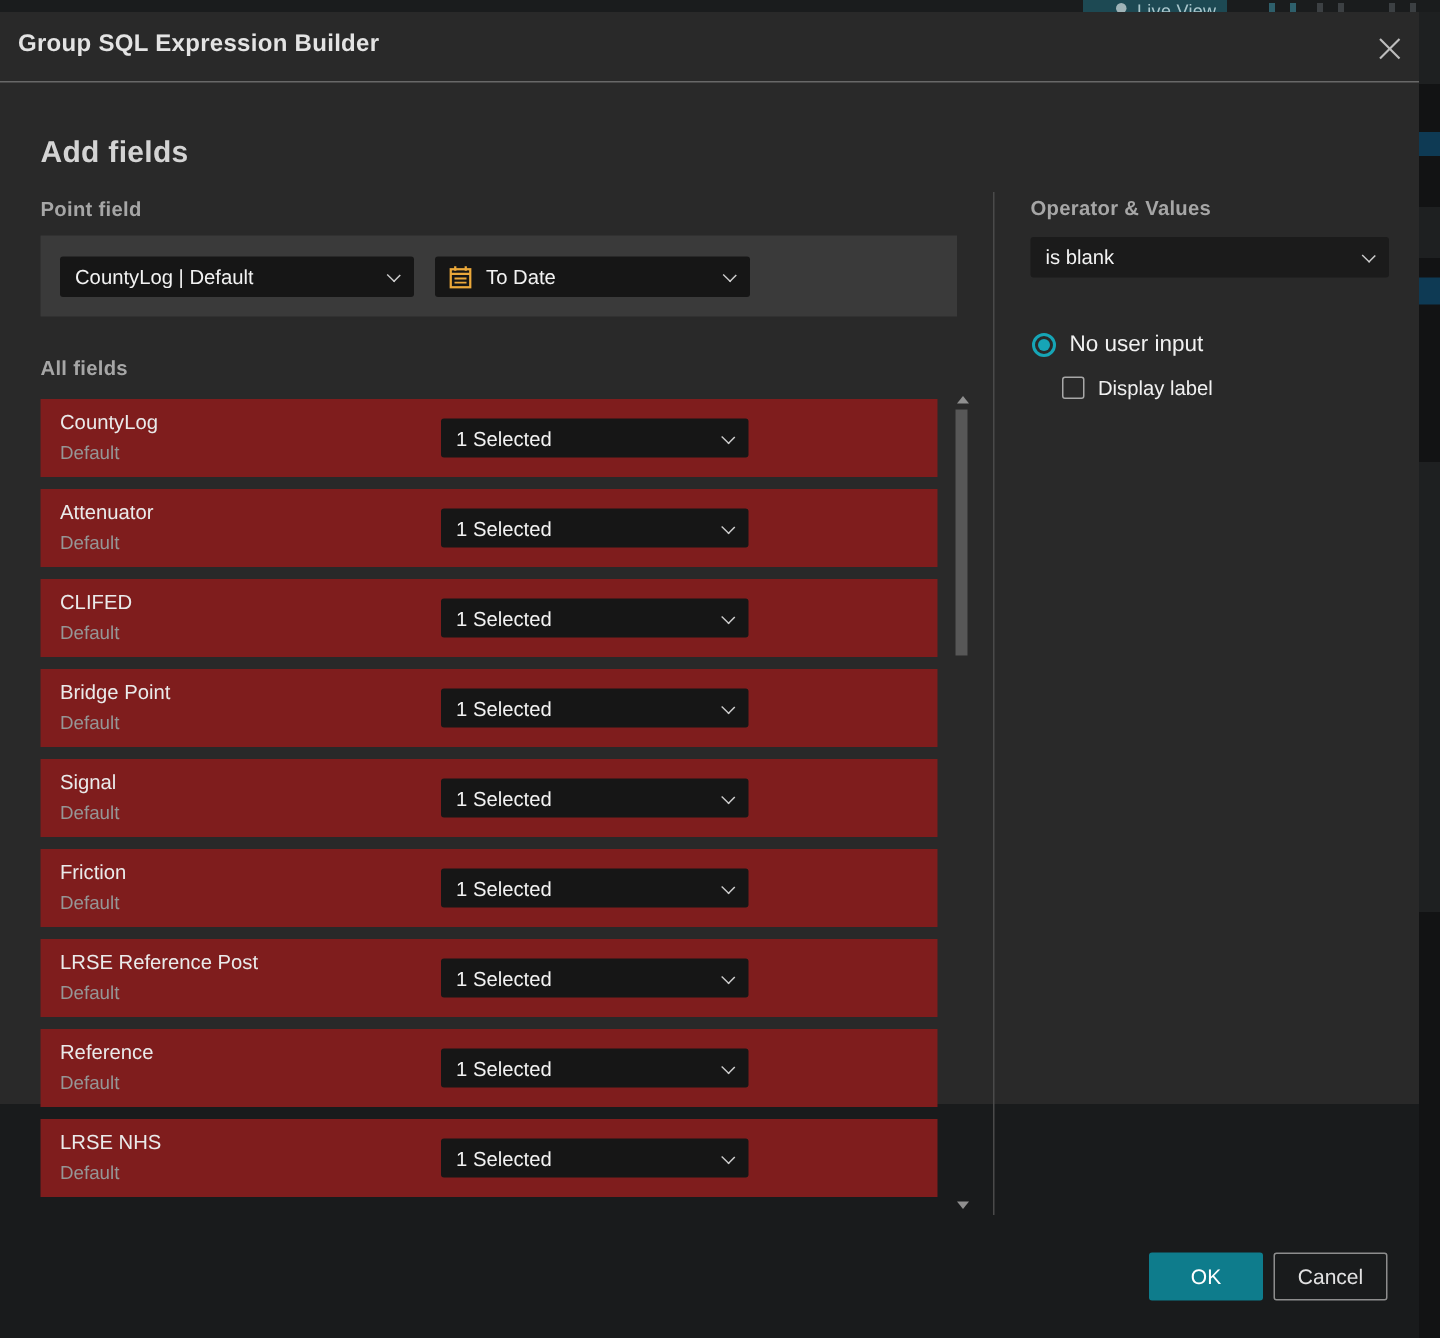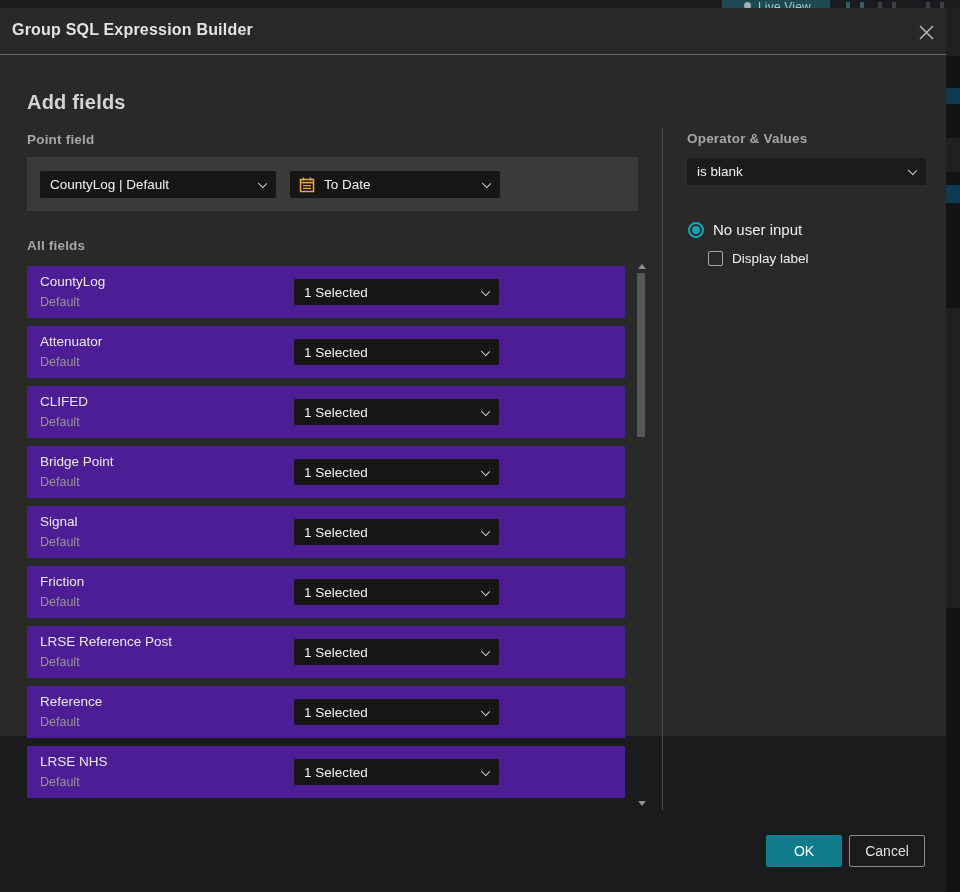--- a/index.html
+++ b/index.html
@@ -7,21 +7,21 @@
   body {
     font-family: "Liberation Sans", sans-serif;
     background: #191b1c;
     position: relative;
     -webkit-font-smoothing: antialiased;
   }
 
   
   .backdrop-top { position: absolute; top: 0; left: 0; width: 960px; height: 8px; background: #1a1c1d; overflow: hidden; }
   .live-view-frag {
-    position: absolute; left: 722px; top: 0; width: 108px; height: 8px;
+    position: absolute; left: 722px; top: 0; width: 96px; height: 8px;
     background: #1d4953; color: #a9c6cc; font-size: 12px; overflow: hidden;
   }
   .live-view-frag .dot {
     position: absolute; left: 22px; top: 2px; width: 7px; height: 7px; border-radius: 50%;
     background: #9fb3b7;
   }
   .live-view-frag .lv-text { position: absolute; left: 36px; top: 0px; letter-spacing: .2px; }
   .top-bar-frag { position: absolute; top: 2px; width: 4px; height: 6px; }
   .teal-bar { background: #2e5f6b; }
   .gray-bar { background: #3c4043; }
@@ -74,21 +74,21 @@
     transform: rotate(45deg) scale(1,0.9); transform-origin: center;
   }
   .dd-main-field { left: 13px; top: 14px; width: 236px; }
   .dd-date { left: 263px; top: 14px; width: 210px; }
   .dd-date .cal { margin: 0 0 0 9px; flex: 0 0 auto; }
   .dd-date .dd-label { padding-left: 9px; }
 
   
   .fields-list { position: absolute; left: 27px; top: 258px; width: 598px; }
   .field-row {
-    position: relative; width: 598px; height: 52px; background: #4c1d95; margin-bottom: 8px;
+    position: relative; width: 598px; height: 52px; background: #7f1d1d; margin-bottom: 8px;
   }
   .field-row .f-name { position: absolute; left: 13px; top: 8px; font-size: 13.5px; color: #eaeaea; }
   .field-row .f-type { position: absolute; left: 13px; top: 29px; font-size: 12.5px; color: #969696; }
   .field-row .dd { left: 267px; top: 13px; width: 205px; height: 26px; }
 
   
   .scrollbar {
     position: absolute; left: 637px; top: 254px; width: 8px; height: 546px;
   }
   .sb-arrow-up {

